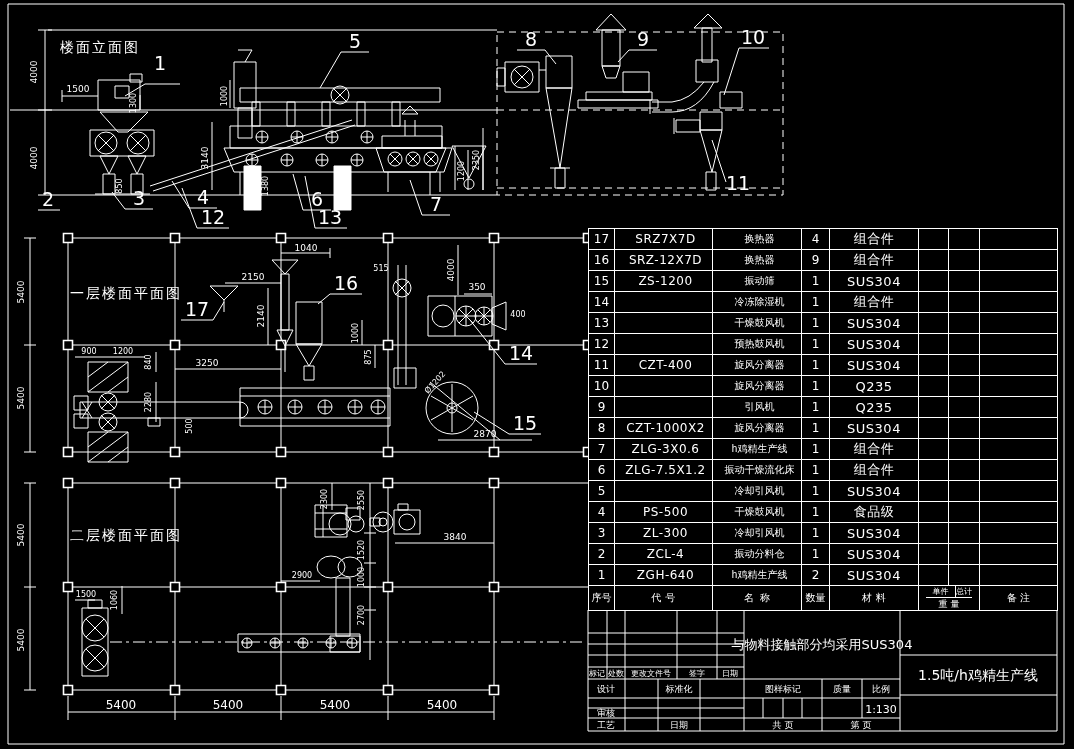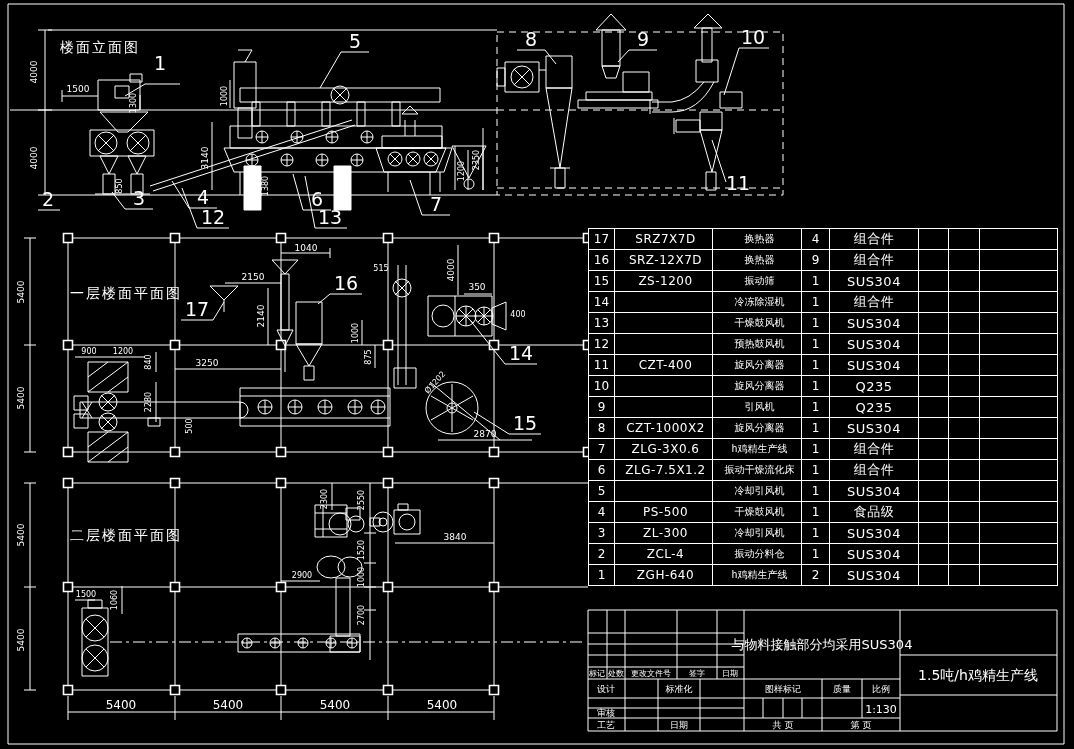--- a/index.html
+++ b/index.html
@@ -633,13 +633,28 @@
   <div class="brow">
       <div class="c1">1</div>
       <div class="c2">ZGH-640</div>
       <div class="c3">h鸡精生产线</div>
       <div class="c4">2</div>
       <div class="c5">SUS304</div>
       <div class="c6"></div>
       <div class="c7"></div>
       <div class="c8"></div>
     </div>
+  <div class="bhead">
+    <div class="c1">序号</div>
+    <div class="c2" style="justify-content:center;padding-left:0">代  号</div>
+    <div class="c3" style="justify-content:center;padding-left:0">名  称</div>
+    <div class="c4">数量</div>
+    <div class="c5">材  料</div>
+    <div class="wgrp">
+      <div class="wtop">
+        <div class="wu">单件</div>
+        <div class="wt">总计</div>
+      </div>
+      <div class="wbot">重 量</div>
+    </div>
+    <div class="c8">备  注</div>
+  </div>
 </div>
 
 </body></html>

